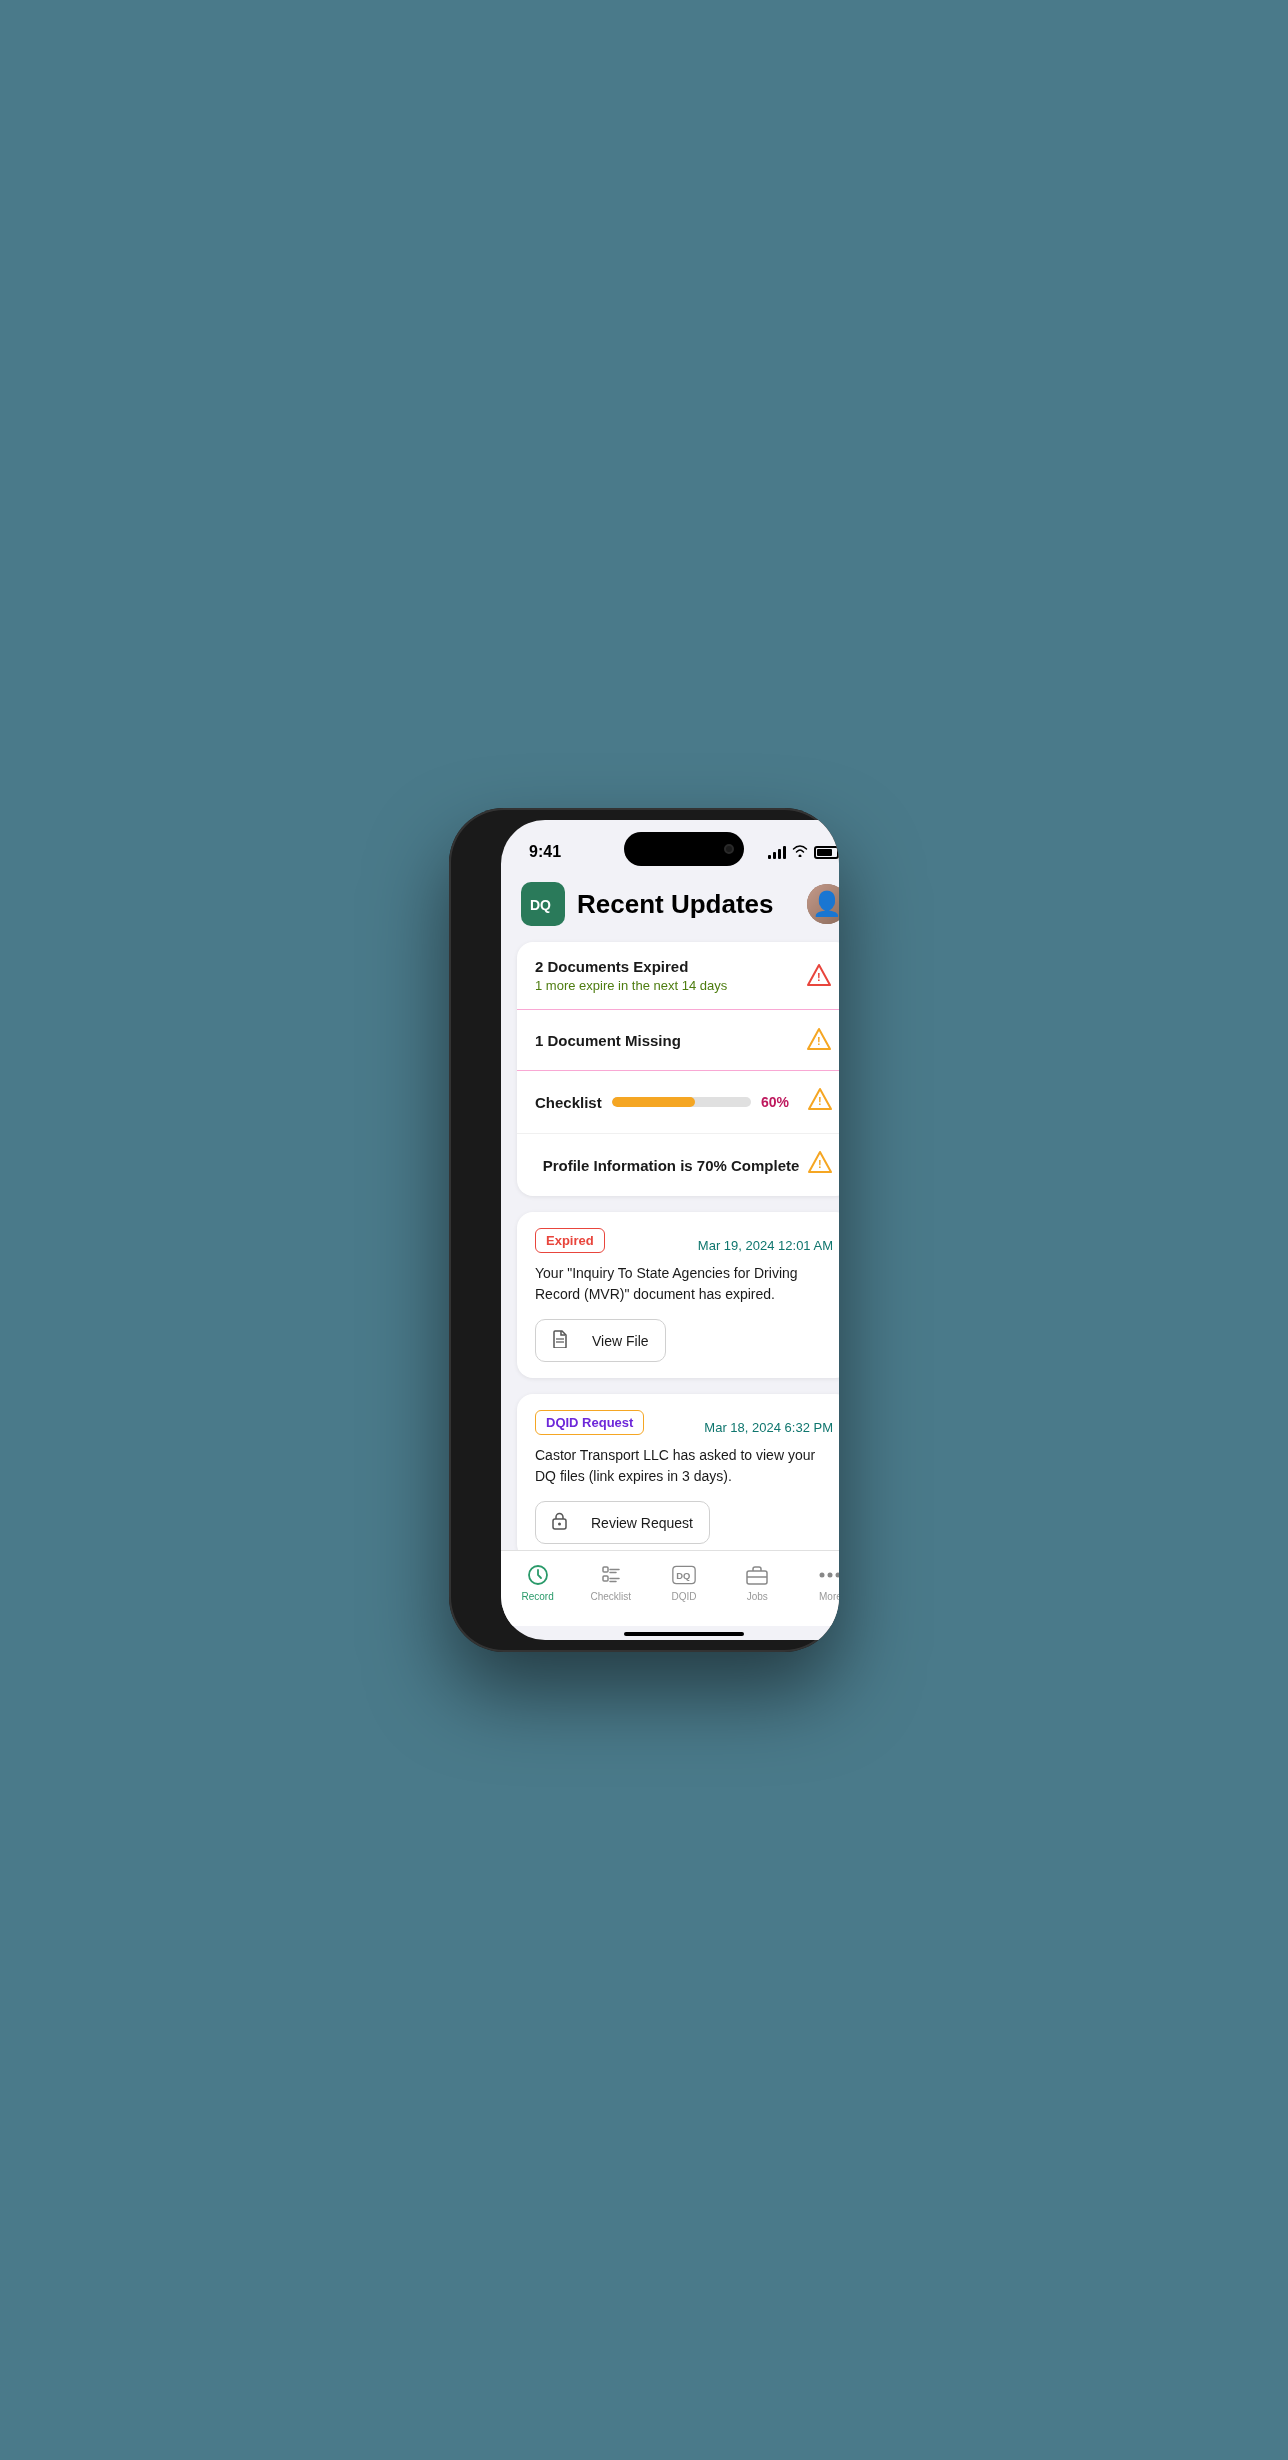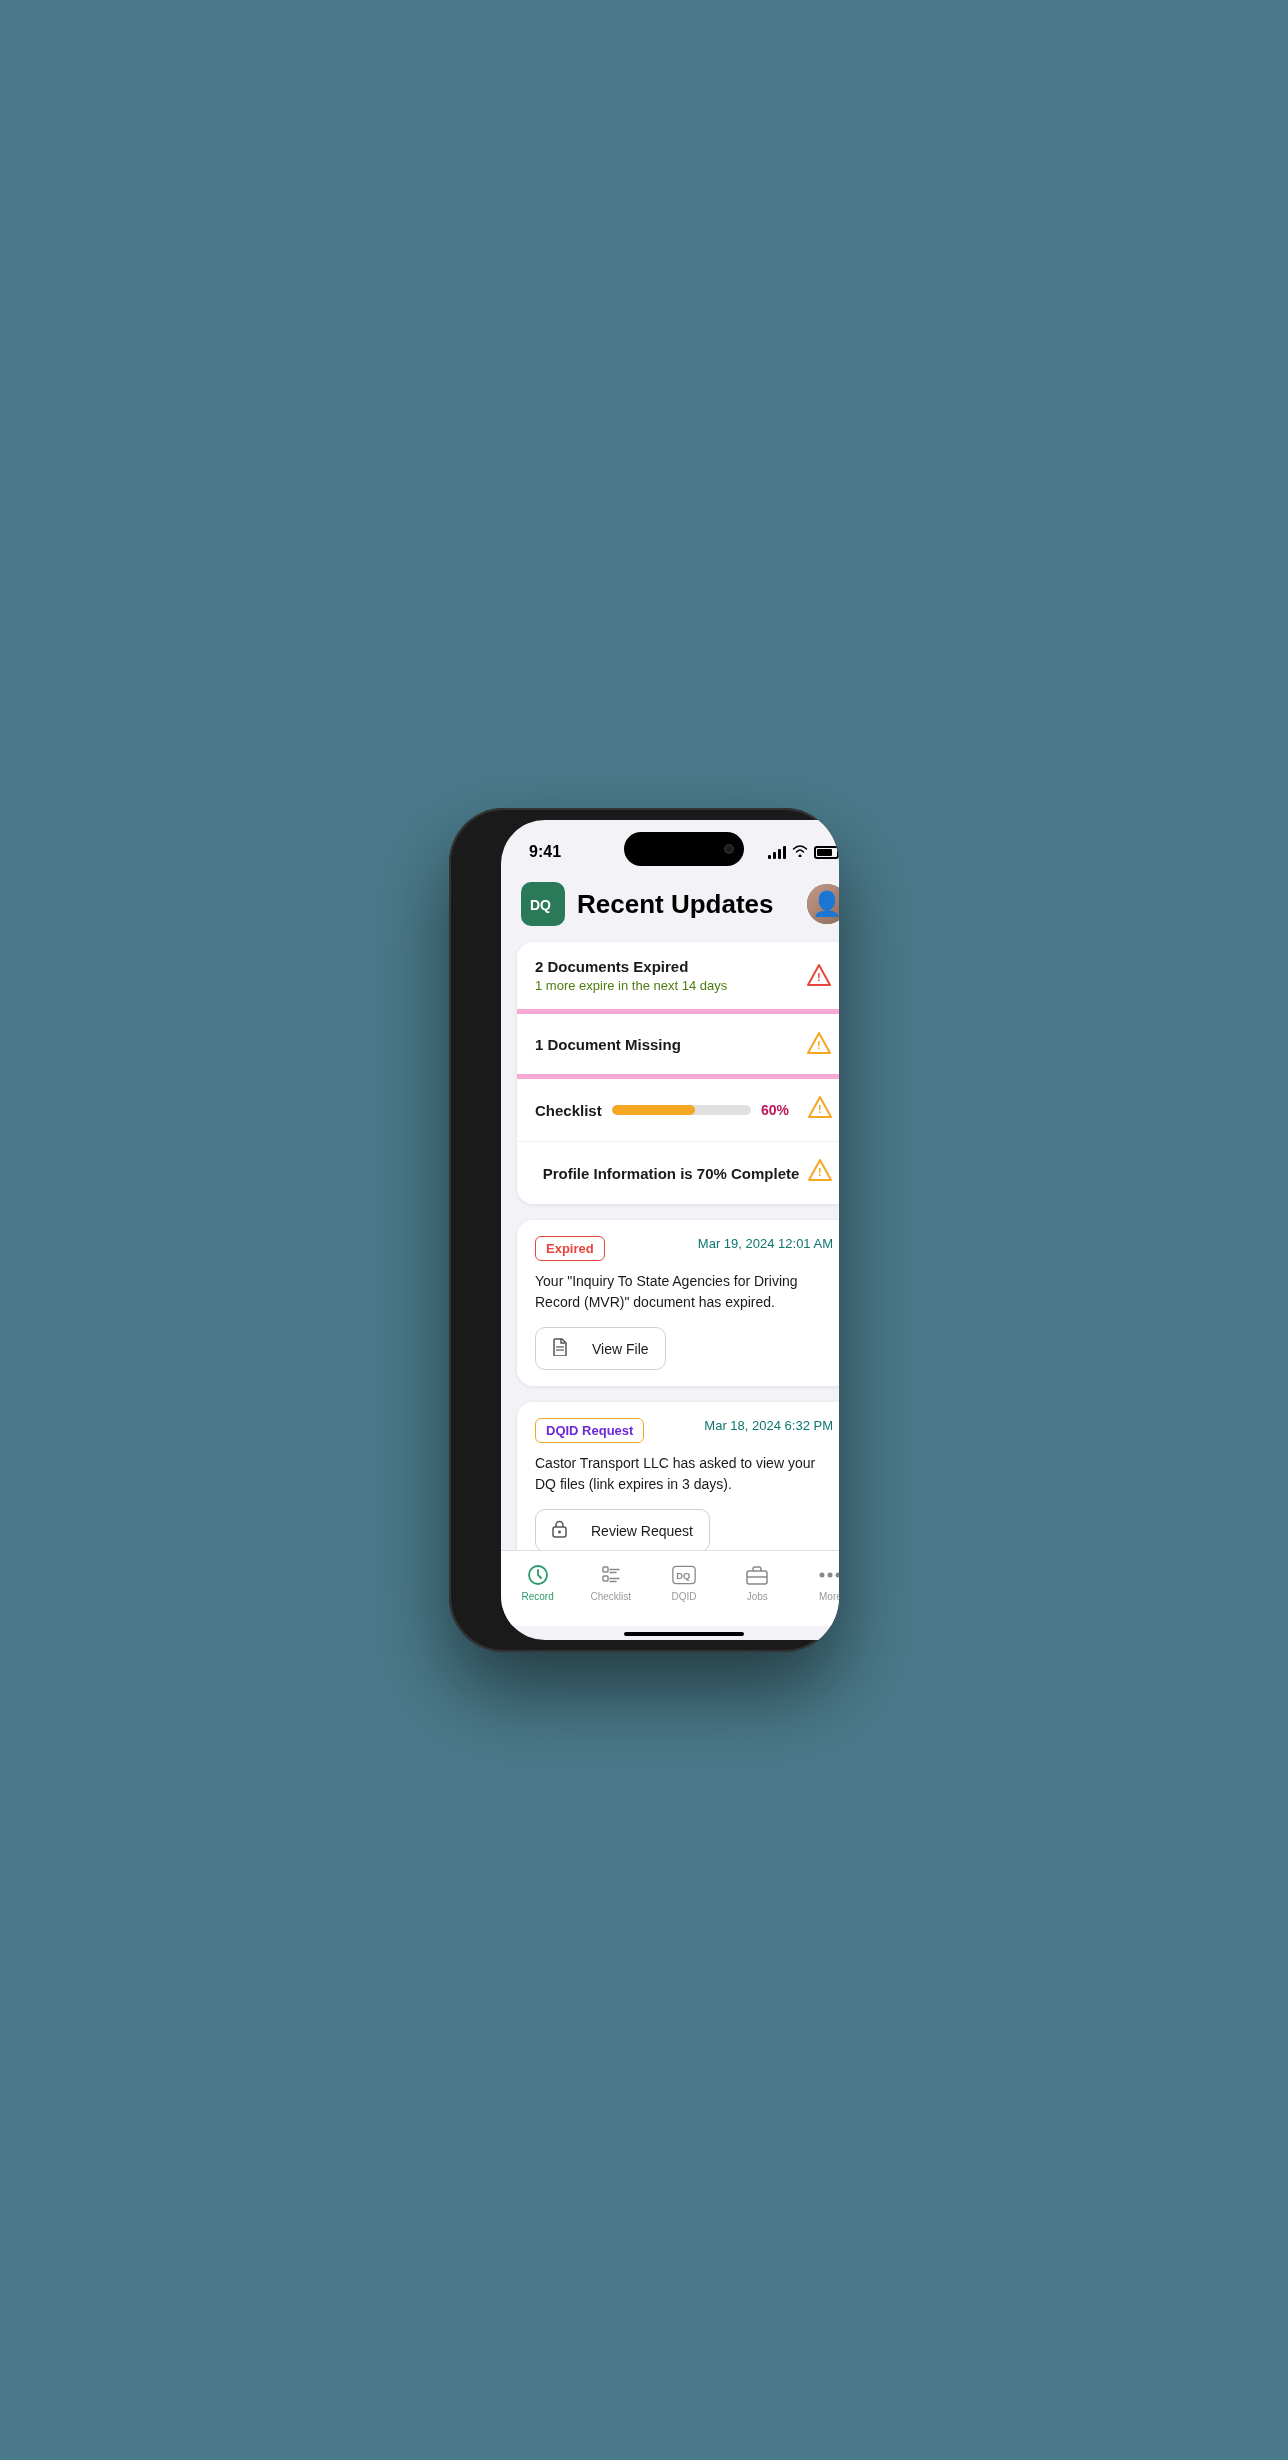--- a/index.html
+++ b/index.html
@@ -178,21 +178,21 @@
       border-radius: 16px;
       margin: 0 16px 16px;
       overflow: hidden;
       box-shadow: 0 1px 4px rgba(0,0,0,0.08);
     }
     .card-row {
       display: flex;
       align-items: center;
       justify-content: space-between;
       padding: 16px 18px;
-      border-bottom: 5px solid #f9a8d4;
+      border-bottom: 1px solid #f9a8d4;
     }
     .card-row:last-child {
       border-bottom: none;
       text-align: center;
     }
     .card-row-left {
       flex: 1;
     }
     .row-title {
       font-size: 15px;
@@ -245,21 +245,21 @@
     }
     .notification-card {
       background: white;
       border-radius: 16px;
       margin: 0 16px 16px;
       padding: 16px 18px;
       box-shadow: 0 1px 4px rgba(0,0,0,0.08);
     }
     .notif-header {
       display: flex;
-      align-items: flex-start;
+      align-items: flex-end;
       justify-content: space-between;
       margin-bottom: 10px;
     }
     .badge {
       padding: 4px 10px;
       border-radius: 6px;
       font-size: 13px;
       font-weight: 600;
       border: 1.5px solid;
     }

